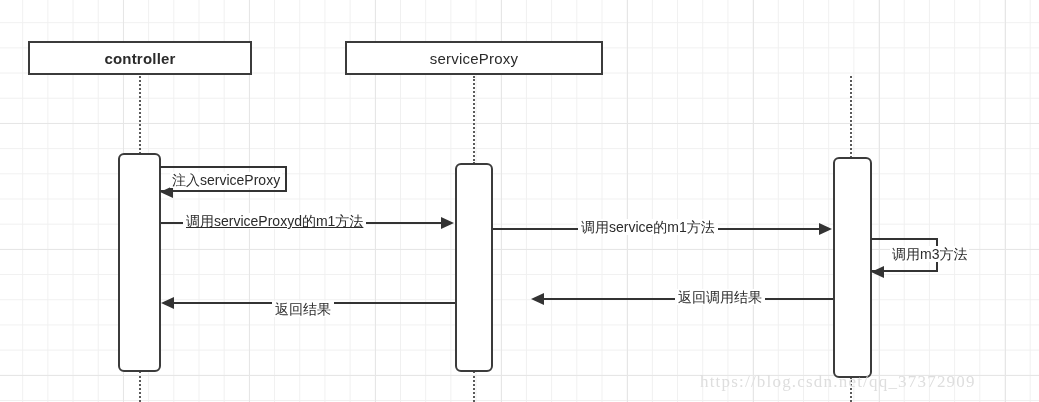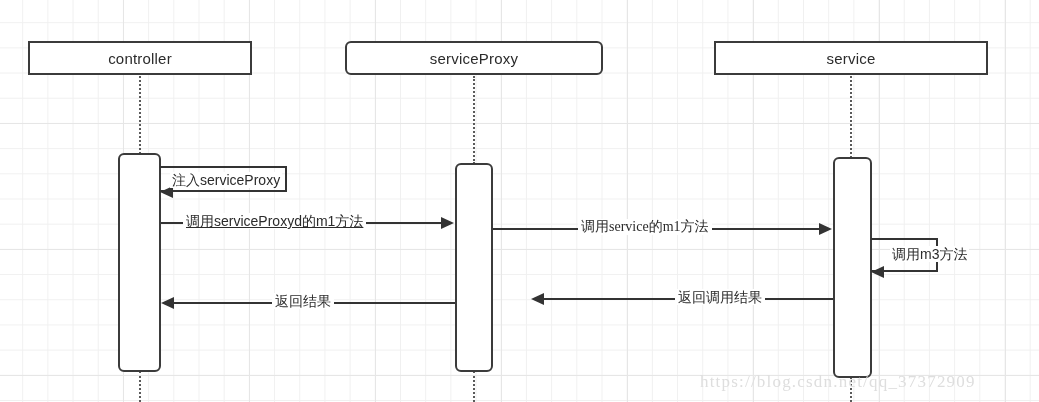--- a/index.html
+++ b/index.html
@@ -123,31 +123,28 @@
     white-space: nowrap;
   }
 </style>
 </head>
 <body>
 
 <div id="canvas">
 
   <div class="grid-strong"></div>
 
-  <div class="participant" style="left:28px; top:41px; width:224px;">
+  <div class="participant" style="left:28px; top:41px; width:224px;font-weight:bold;">
     <span class="participant-label">controller</span>
   </div>
 
-  <div class="participant" style="left:345px; top:41px; width:258px;border-radius:6px;">
+  <div class="participant" style="left:345px; top:41px; width:258px;">
     <span class="participant-label">serviceProxy</span>
   </div>
 
-  <div class="participant" style="left:714px; top:41px; width:274px;">
-    <span class="participant-label">service</span>
-  </div>
 
   <div class="lifeline" style="left:139px; top:76px; height:78px;"></div>
   <div class="lifeline" style="left:139px; top:371px; height:31px;"></div>
 
   <div class="lifeline" style="left:473px; top:76px; height:88px;"></div>
   <div class="lifeline" style="left:473px; top:371px; height:31px;"></div>
 
   <div class="lifeline" style="left:850px; top:76px; height:82px;"></div>
   <div class="lifeline" style="left:850px; top:377px; height:25px;"></div>
 
@@ -160,29 +157,29 @@
   <div class="selfcall" style="left:160px; top:166px; width:127px; height:26px;"></div>
   <div class="arrow-head left" style="left:160px; top:186px;"></div>
   <div class="selfcall-label" style="left:170px; top:172px;">注入serviceProxy</div>
 
   <div class="msg-line" style="left:161px; top:222px; width:280px;"></div>
   <div class="arrow-head right" style="left:441px; top:217px;"></div>
   <div class="msg-label" style="left:183px; top:213px;text-decoration:underline;">调用serviceProxyd的m1方法</div>
 
   <div class="msg-line" style="left:493px; top:228px; width:326px;"></div>
   <div class="arrow-head right" style="left:819px; top:223px;"></div>
-  <div class="msg-label" style="left:578px; top:219px;font-family:Liberation Serif, serif;">调用service的m1方法</div>
+  <div class="msg-label" style="left:578px; top:219px;">调用service的m1方法</div>
 
   <div class="selfcall" style="left:871px; top:238px; width:67px; height:34px;"></div>
   <div class="arrow-head left" style="left:871px; top:266px;"></div>
   <div class="selfcall-label" style="left:890px; top:246px;">调用m3方法</div>
 
   <div class="msg-line" style="left:544px; top:298px; width:289px;"></div>
   <div class="arrow-head left" style="left:531px; top:293px;"></div>
   <div class="msg-label" style="left:675px; top:289px;">返回调用结果</div>
 
   <div class="msg-line" style="left:174px; top:302px; width:281px;"></div>
   <div class="arrow-head left" style="left:161px; top:297px;"></div>
-  <div class="msg-label" style="left:272px; top:293px;">返回结果</div>
+  <div class="msg-label" style="left:272px; top:301px;">返回结果</div>
 
   <div class="watermark" style="left:700px; top:372px;">https://blog.csdn.net/qq_37372909</div>
 
 </div>
 
 </body></html>

